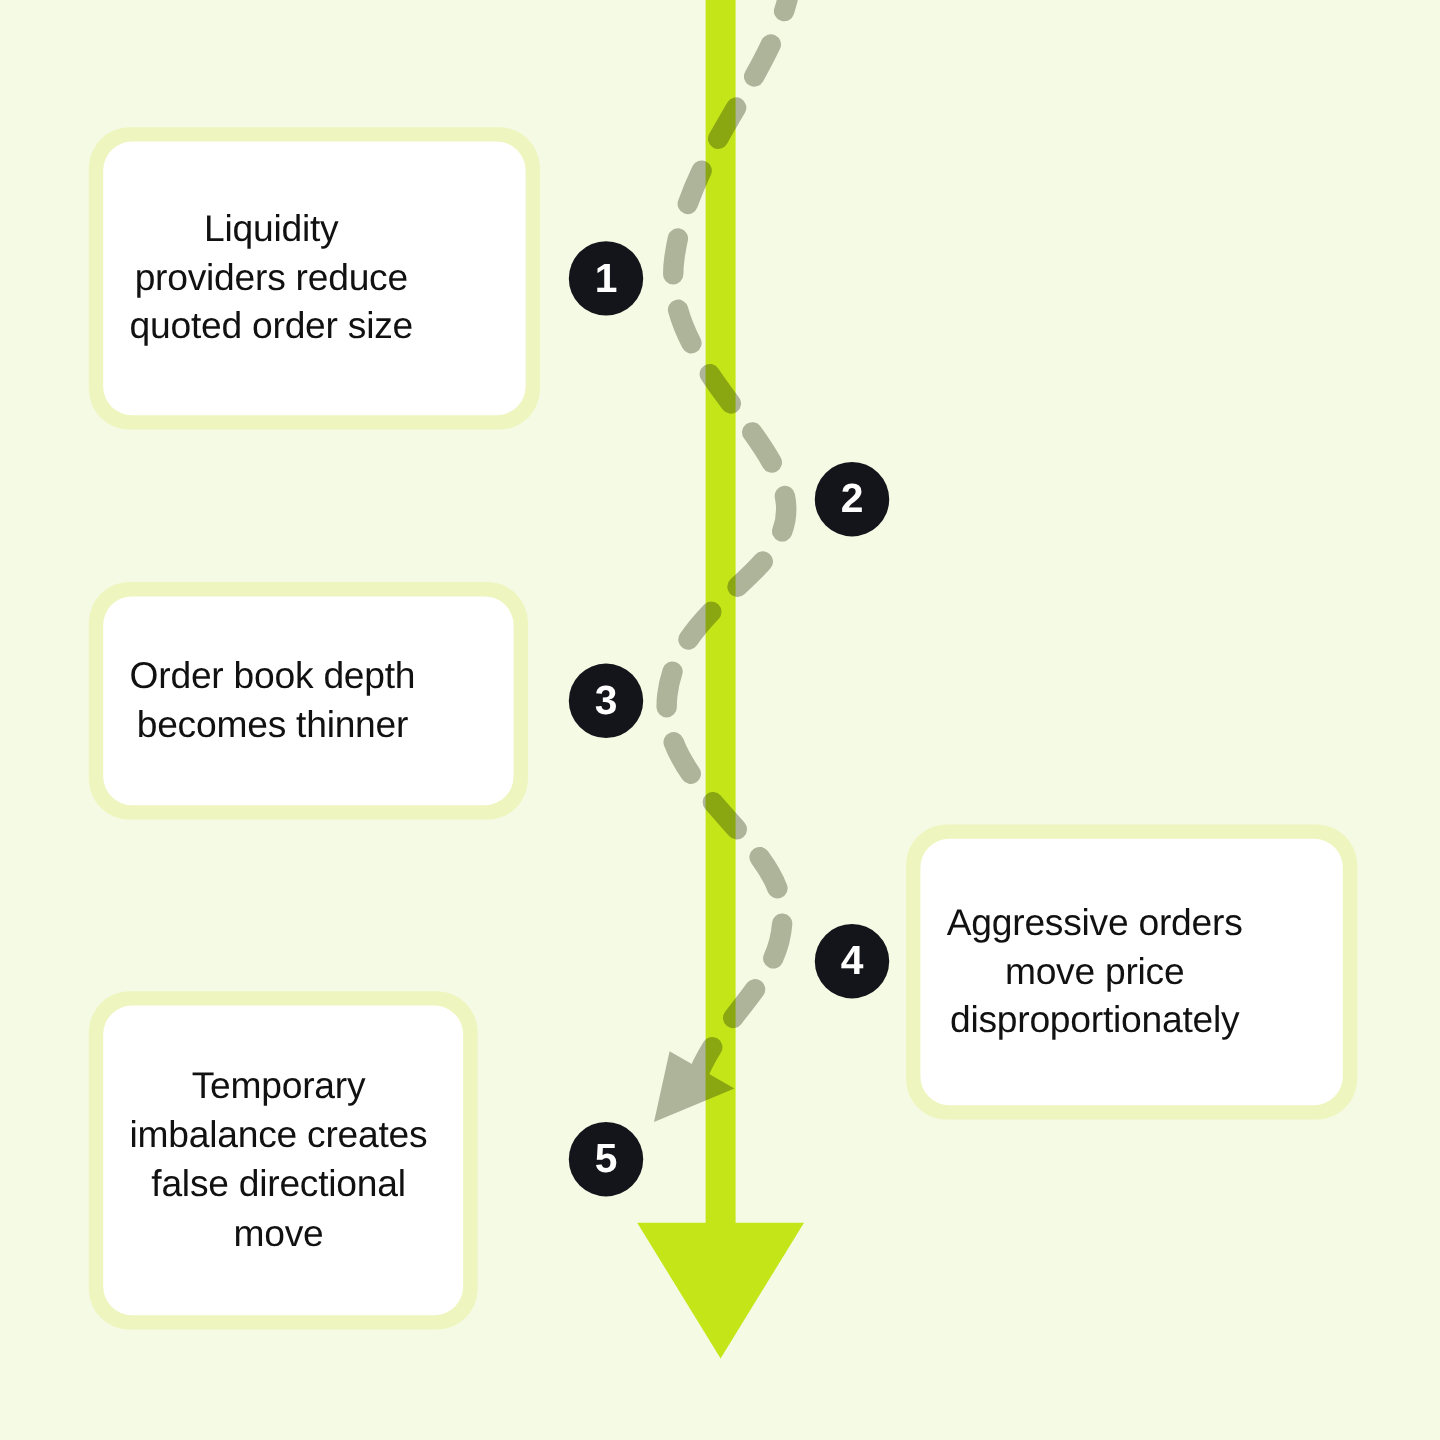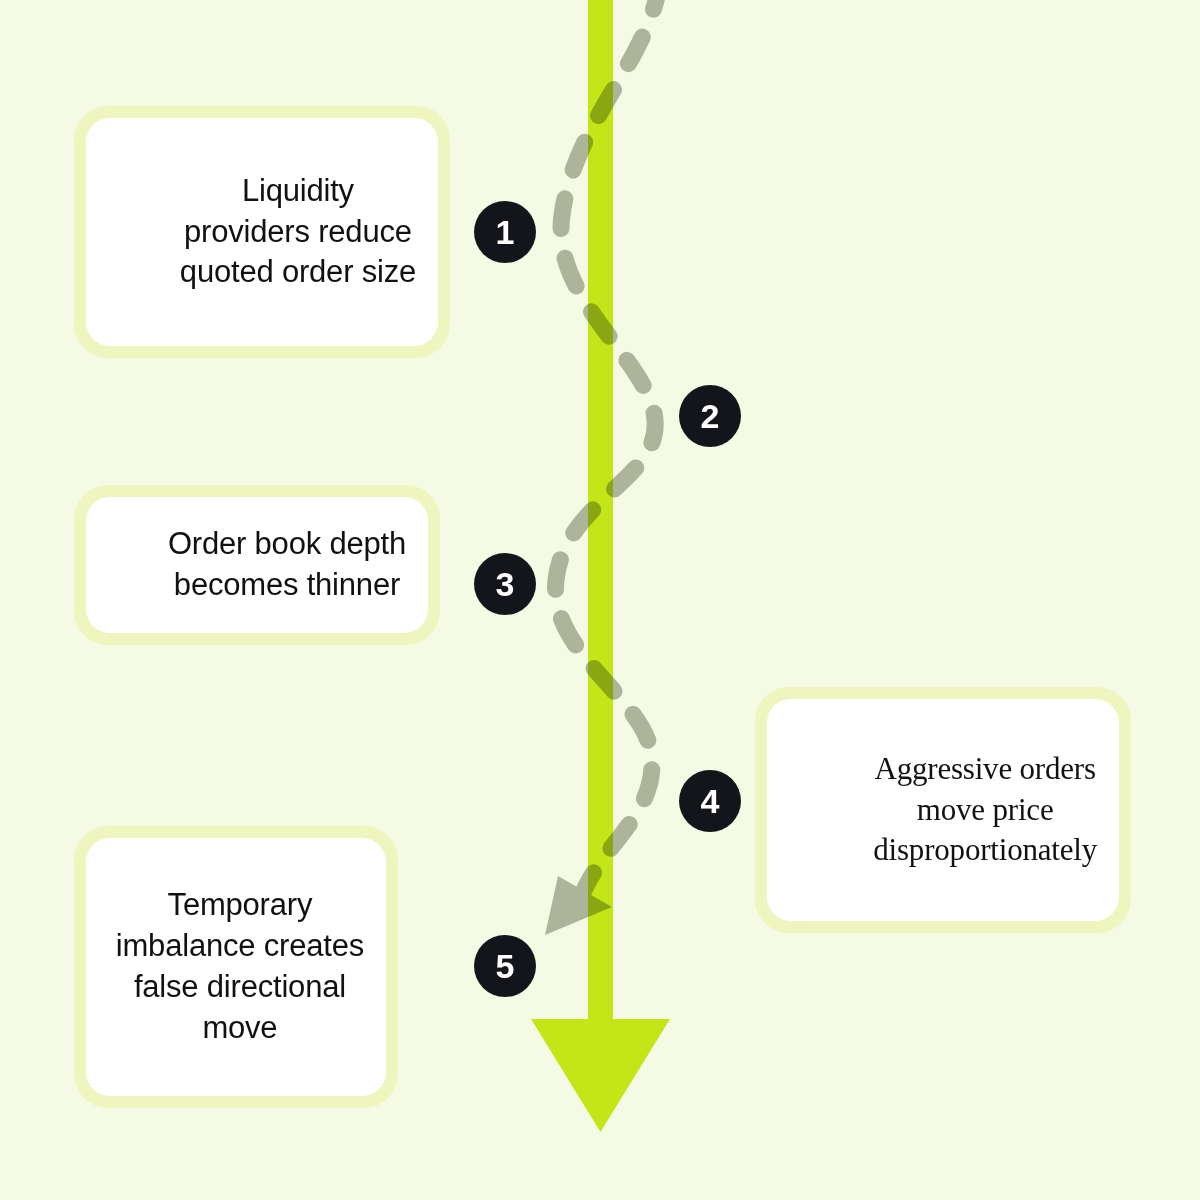--- a/index.html
+++ b/index.html
@@ -51,39 +51,39 @@
     padding: 12px;
   }
   .card-inner {
     width: 100%;
     height: 100%;
     box-sizing: border-box;
     background: #FFFFFF;
     border-radius: 24px;
     display: flex;
     align-items: center;
-    justify-content: flex-end;
+    justify-content: flex-start;
     padding: 26px 22px;
   }
   .card-text {
     margin: 0;
     text-align: center;
     color: #111111;
     font-size: 31px;
     line-height: 1.32;
     font-weight: 400;
     letter-spacing: -0.2px;
     white-space: pre-line;
   }
 
   
   #card-1 { left: 74px;  top: 106px; width: 376px; height: 252px; }
   #card-2 { left: 755px; top: 292px; width: 376px; height: 248px; }
-  #card-3 { left: 74px;  top: 485px; width: 366px; height: 160px; }
-  #card-4 { left: 755px; top: 687px; width: 376px; height: 246px; font-family: Liberation Serif, serif; }
+  #card-3 { left: 74px;  top: 485px; width: 366px; height: 198px; }
+  #card-4 { left: 755px; top: 687px; width: 376px; height: 246px; }
   #card-5 { left: 74px;  top: 826px; width: 324px; height: 282px; }
 
   
   .badge {
     position: absolute;
     width: 62px;
     height: 62px;
     border-radius: 50%;
     background: #14141B;
     color: #FFFFFF;

